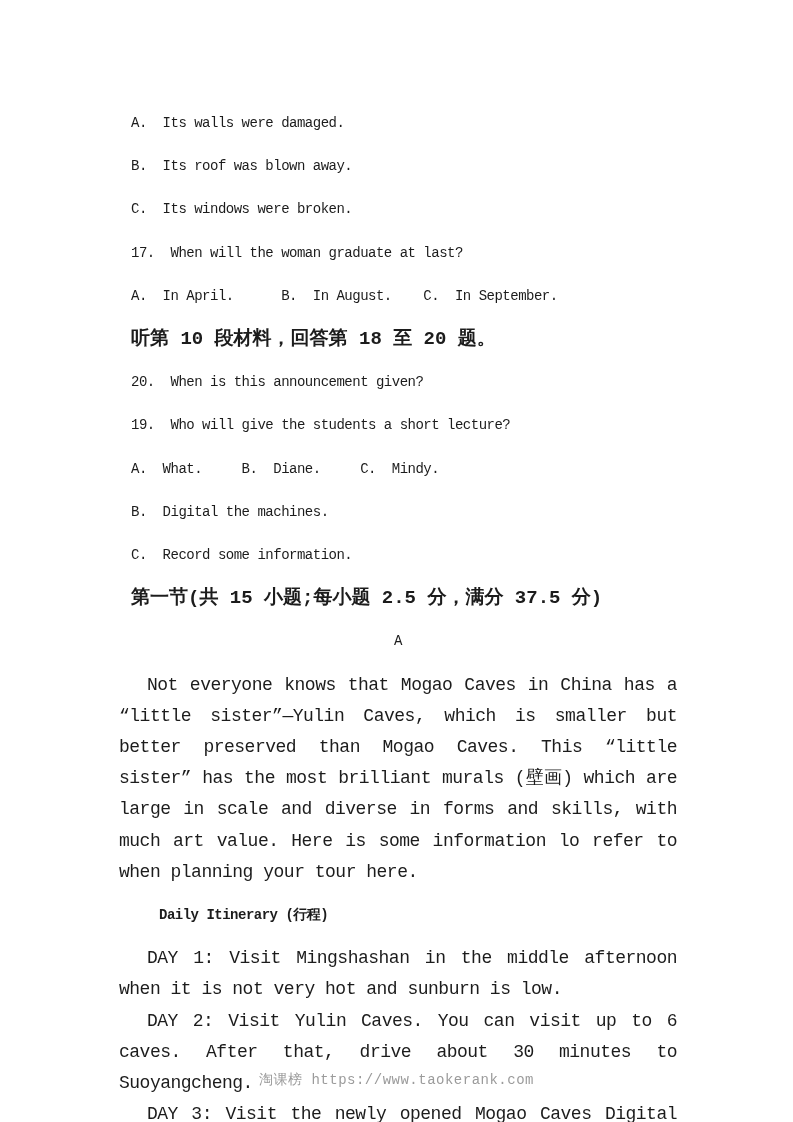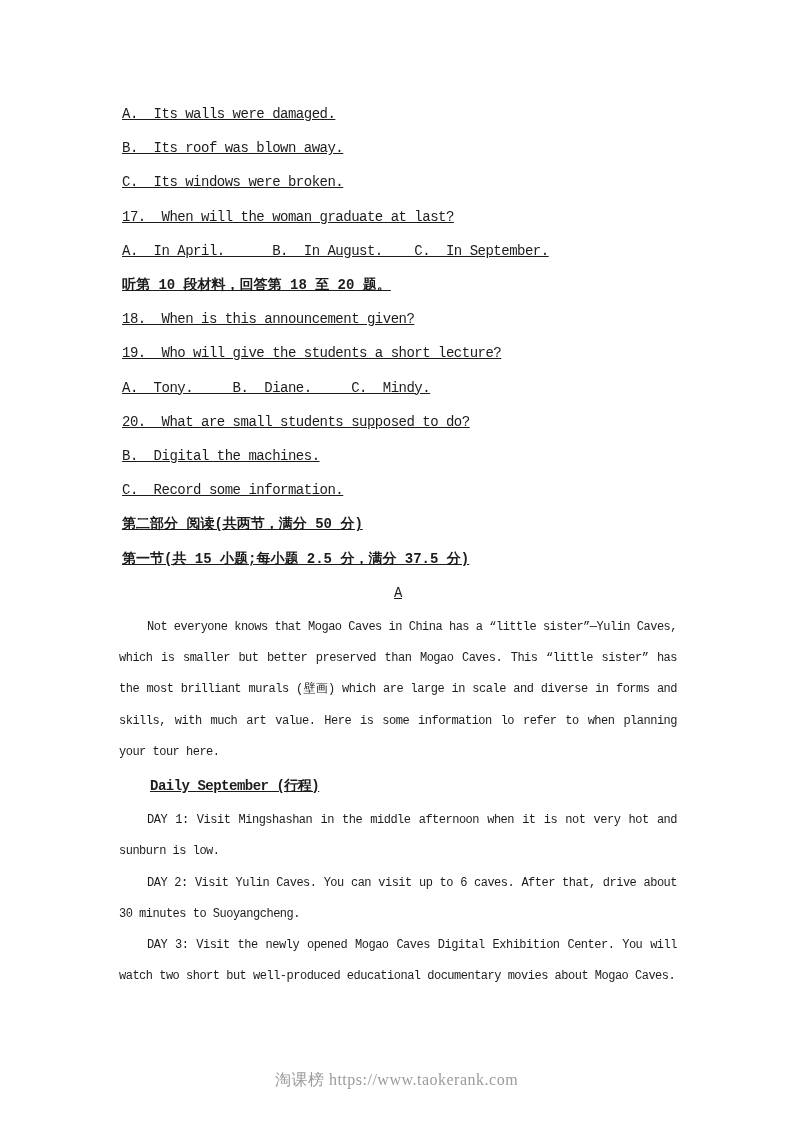--- a/index.html
+++ b/index.html
@@ -16,97 +16,94 @@
     font-family: "Liberation Mono", "DejaVu Sans Mono", monospace;
     color: #1c1c1c;
   }
   .content {
     position: absolute;
     left: 119px;
     top: 96px;
     width: 558px;
   }
   .line {
-    margin: 3px;
+    margin: 12px;
     font-size: 14px;
     line-height: 31.2px;
     letter-spacing: -0.5px;
     white-space: pre-wrap;
-    text-decoration: underline;
   }
   .para {
     margin: 0;
-    font-size: 12px;
+    font-size: 18px;
     line-height: 31.2px;
     letter-spacing: -0.5px;
     text-align: justify;
     text-indent: 28px;
   }
   .cn-bold {
     font-weight: bold;
-    font-size: 14px;
+    font-size: 19px;
     letter-spacing: 0;
   }
   .center {
     text-align: center;
   }
   .indented {
     text-indent: 28px;
   }
   .bold {
     font-weight: bold;
   }
   .day-label {
     font-weight: normal;
   }
   .footer {
     position: absolute;
     left: 0;
     right: 0;
     top: 1066px;
     text-align: center;
-    font-family: Liberation Serif, serif;
-    font-size: 16px;
+    font-family: Liberation Mono, monospace;
+    font-size: 14px;
     line-height: 28px;
     color: #9b9b9b;
     letter-spacing: 0.5px;
   }
 </style>
 </head>
 <body>
 
 <div class="page">
   <div class="content">
 
     <p class="line">A.  Its walls were damaged.</p>
     <p class="line">B.  Its roof was blown away.</p>
     <p class="line">C.  Its windows were broken.</p>
 
     <p class="line">17.  When will the woman graduate at last?</p>
     <p class="line">A.  In April.      B.  In August.    C.  In September.</p>
 
     <p class="line cn-bold">听第 10 段材料，回答第 18 至 20 题。</p>
 
-    <p class="line">18.  When is this announcement given?</p>
+    <p class="line">20.  When is this announcement given?</p>
 
     <p class="line">19.  Who will give the students a short lecture?</p>
-    <p class="line">A.  Tony.     B.  Diane.     C.  Mindy.</p>
+    <p class="line">A.  What.     B.  Diane.     C.  Mindy.</p>
 
-    <p class="line">20.  What are small students supposed to do?</p>
     <p class="line">B.  Digital the machines.</p>
     <p class="line">C.  Record some information.</p>
 
-    <p class="line cn-bold">第二部分 阅读(共两节，满分 50 分)</p>
     <p class="line cn-bold">第一节(共 15 小题;每小题 2.5 分，满分 37.5 分)</p>
 
     <p class="line center">A</p>
 
     <p class="para">Not everyone knows that Mogao Caves in China has a “little sister”—Yulin Caves, which is smaller but better preserved than Mogao Caves. This “little sister” has the most brilliant murals (壁画) which are large in scale and diverse in forms and skills, with much art value. Here is some information lo refer to when planning your tour here.</p>
 
-    <p class="line bold indented">Daily September (行程)</p>
+    <p class="line bold indented">Daily Itinerary (行程)</p>
 
     <p class="para"><span class="day-label">DAY 1:</span><span> Visit Mingshashan in the middle afternoon when it is not very hot and sunburn is low.</span></p>
 
     <p class="para"><span class="day-label">DAY 2:</span><span> Visit Yulin Caves. You can visit up to 6 caves. After that, drive about 30 minutes to Suoyangcheng.</span></p>
 
     <p class="para"><span class="day-label">DAY 3:</span><span> Visit the newly opened Mogao Caves Digital Exhibition Center. You will watch two short but well-produced educational documentary movies about Mogao Caves.</span></p>
 
   </div>
 
   <div class="footer">淘课榜 https://www.taokerank.com</div>

